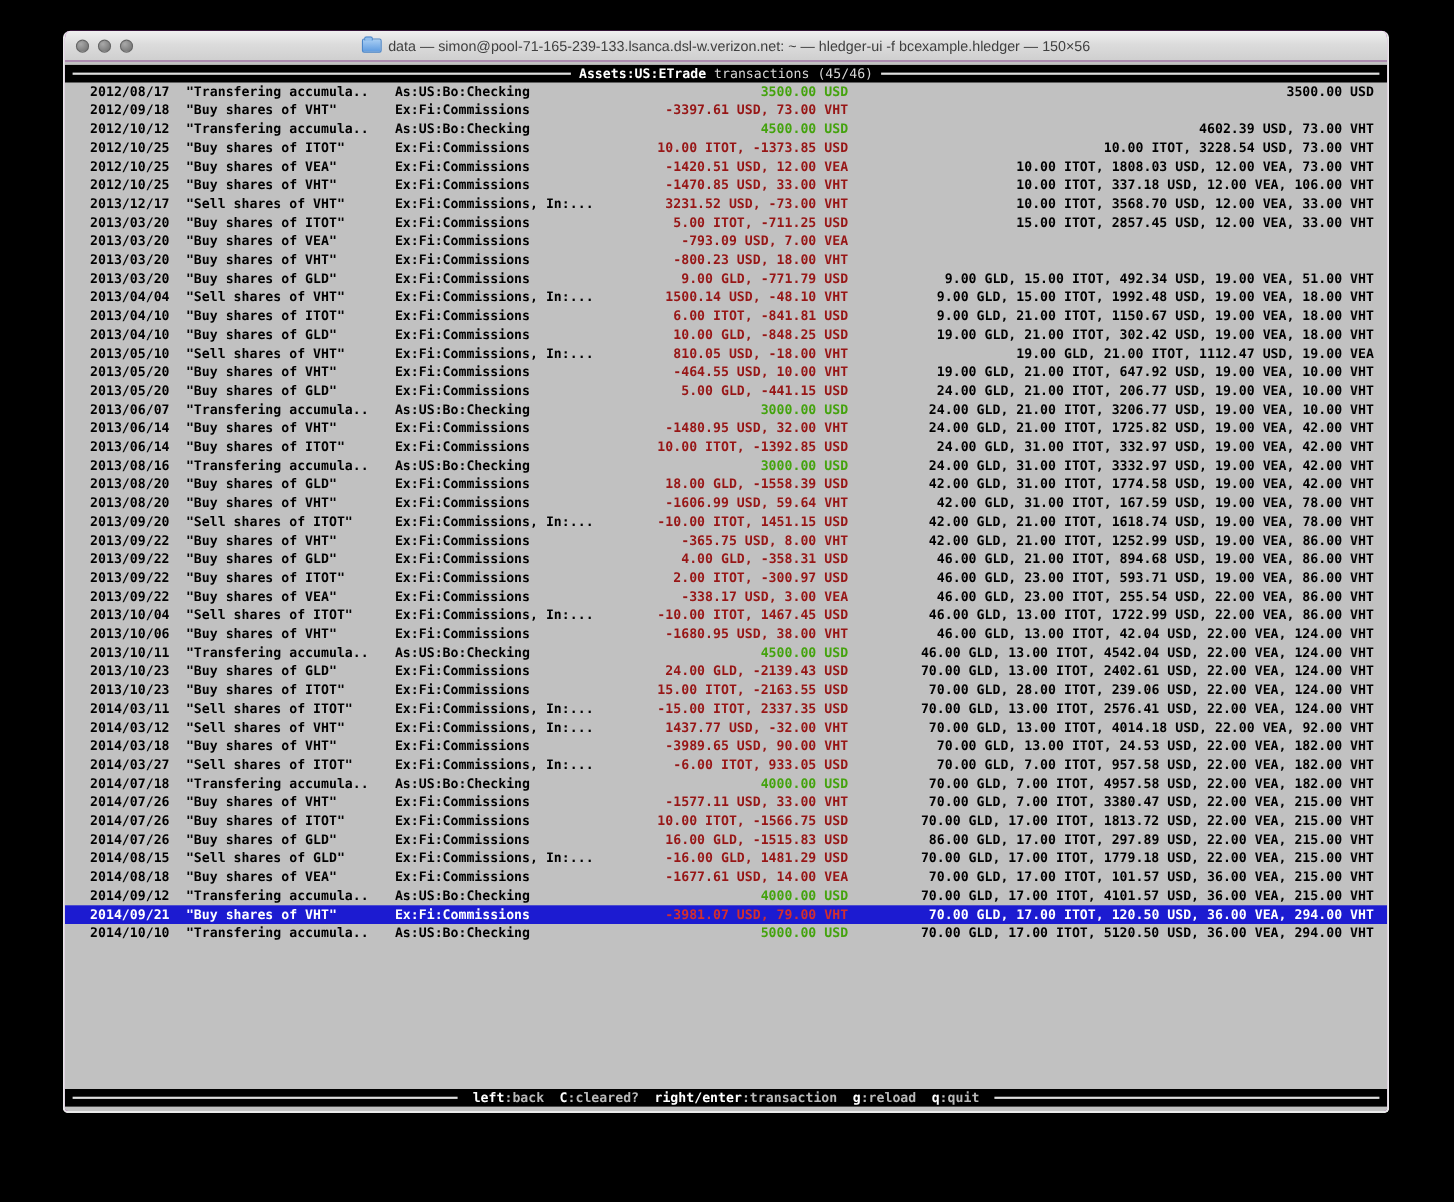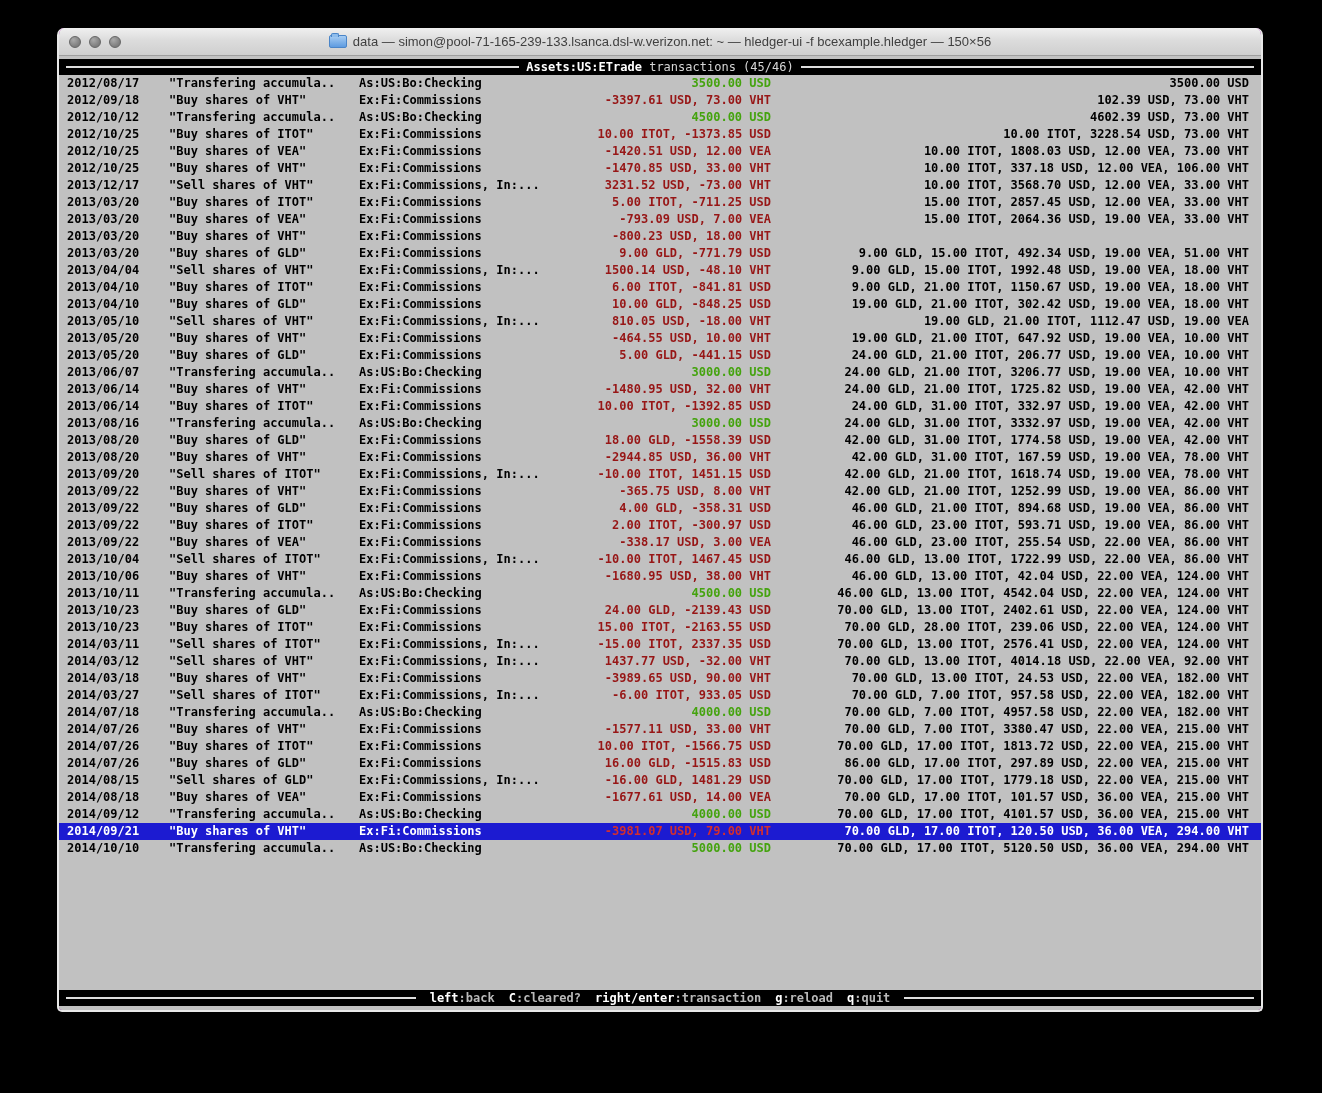--- a/index.html
+++ b/index.html
@@ -66,21 +66,21 @@
   .tui-bar .rule{flex:1;height:2px;background:#dedede;margin:0 7px;}
   .bar-text{color:#d6d6d6;font-weight:normal;}
   .bar-text b{color:#fff;font-weight:bold;}
   .footer-bar{position:absolute;left:0;right:0;bottom:4px;}
   .footer-group{margin:0 7px;}
   .footer-group .k{color:#fff;font-weight:bold;}
   .footer-group .d{color:#b9b9b9;font-weight:bold;}
   .rows{width:100%;}
   .row{display:flex;height:17px;line-height:17px;white-space:pre;}
   .c{overflow:hidden;box-sizing:border-box;}
-  .c.date{width:110px;padding-left:8px;}
+  .c.date{width:110px;padding-left:8px;text-align:center;}
   .c.desc{width:190px;}
   .c.acct{width:200px;}
   .c.amt {width:212px;text-align:right;}
   .c.bal {flex:1;text-align:right;padding-right:12px;}
   .amt.green{color:#44a30e;}
   .amt.red{color:#971616;}
   .row.selected{background:#1c1bd1;}
   .row.selected .c{color:#fff;}
   .row.selected .amt.red{color:#d22f2f;}
 </style>
@@ -102,42 +102,42 @@
 
   <div class="terminal">
     <div class="tui-bar">
       <span class="rule"></span>
       <span class="bar-text"><b>Assets:US:ETrade</b><span> transactions (45/46)</span></span>
       <span class="rule"></span>
     </div>
 
     <div class="rows" id="rows">
         <div class="row"><span class="c date">2012/08/17</span><span class="c desc">"Transfering accumula..</span><span class="c acct">As:US:Bo:Checking</span><span class="c amt green">3500.00 USD</span><span class="c bal">3500.00 USD</span></div>
-        <div class="row"><span class="c date">2012/09/18</span><span class="c desc">"Buy shares of VHT"</span><span class="c acct">Ex:Fi:Commissions</span><span class="c amt red">-3397.61 USD, 73.00 VHT</span><span class="c bal">102.39 USD, 73.00 VHT</span></div>
+        <div class="row"><span class="c date">2012/09/18</span><span class="c desc">"Buy shares of VHT"</span><span class="c acct">Ex:Fi:Commissions</span><span class="c amt red">-3397.61 USD, 73.00 VHT</span></div>
         <div class="row"><span class="c date">2012/10/12</span><span class="c desc">"Transfering accumula..</span><span class="c acct">As:US:Bo:Checking</span><span class="c amt green">4500.00 USD</span><span class="c bal">4602.39 USD, 73.00 VHT</span></div>
         <div class="row"><span class="c date">2012/10/25</span><span class="c desc">"Buy shares of ITOT"</span><span class="c acct">Ex:Fi:Commissions</span><span class="c amt red">10.00 ITOT, -1373.85 USD</span><span class="c bal">10.00 ITOT, 3228.54 USD, 73.00 VHT</span></div>
         <div class="row"><span class="c date">2012/10/25</span><span class="c desc">"Buy shares of VEA"</span><span class="c acct">Ex:Fi:Commissions</span><span class="c amt red">-1420.51 USD, 12.00 VEA</span><span class="c bal">10.00 ITOT, 1808.03 USD, 12.00 VEA, 73.00 VHT</span></div>
         <div class="row"><span class="c date">2012/10/25</span><span class="c desc">"Buy shares of VHT"</span><span class="c acct">Ex:Fi:Commissions</span><span class="c amt red">-1470.85 USD, 33.00 VHT</span><span class="c bal">10.00 ITOT, 337.18 USD, 12.00 VEA, 106.00 VHT</span></div>
         <div class="row"><span class="c date">2013/12/17</span><span class="c desc">"Sell shares of VHT"</span><span class="c acct">Ex:Fi:Commissions, In:...</span><span class="c amt red">3231.52 USD, -73.00 VHT</span><span class="c bal">10.00 ITOT, 3568.70 USD, 12.00 VEA, 33.00 VHT</span></div>
         <div class="row"><span class="c date">2013/03/20</span><span class="c desc">"Buy shares of ITOT"</span><span class="c acct">Ex:Fi:Commissions</span><span class="c amt red">5.00 ITOT, -711.25 USD</span><span class="c bal">15.00 ITOT, 2857.45 USD, 12.00 VEA, 33.00 VHT</span></div>
-        <div class="row"><span class="c date">2013/03/20</span><span class="c desc">"Buy shares of VEA"</span><span class="c acct">Ex:Fi:Commissions</span><span class="c amt red">-793.09 USD, 7.00 VEA</span><span class="c bal">15.00 ITOT, 2064.36 USD, 19.00 VEA, 33.00 VHT</span></div>
+        <div class="row"><span class="c date">2013/03/20</span><span class="c desc">"Buy shares of VEA"</span><span class="c acct">Ex:Fi:Commissions</span><span class="c amt red">-793.09 USD, 7.00 VEA</span></div>
         <div class="row"><span class="c date">2013/03/20</span><span class="c desc">"Buy shares of VHT"</span><span class="c acct">Ex:Fi:Commissions</span><span class="c amt red">-800.23 USD, 18.00 VHT</span></div>
         <div class="row"><span class="c date">2013/03/20</span><span class="c desc">"Buy shares of GLD"</span><span class="c acct">Ex:Fi:Commissions</span><span class="c amt red">9.00 GLD, -771.79 USD</span><span class="c bal">9.00 GLD, 15.00 ITOT, 492.34 USD, 19.00 VEA, 51.00 VHT</span></div>
         <div class="row"><span class="c date">2013/04/04</span><span class="c desc">"Sell shares of VHT"</span><span class="c acct">Ex:Fi:Commissions, In:...</span><span class="c amt red">1500.14 USD, -48.10 VHT</span><span class="c bal">9.00 GLD, 15.00 ITOT, 1992.48 USD, 19.00 VEA, 18.00 VHT</span></div>
         <div class="row"><span class="c date">2013/04/10</span><span class="c desc">"Buy shares of ITOT"</span><span class="c acct">Ex:Fi:Commissions</span><span class="c amt red">6.00 ITOT, -841.81 USD</span><span class="c bal">9.00 GLD, 21.00 ITOT, 1150.67 USD, 19.00 VEA, 18.00 VHT</span></div>
         <div class="row"><span class="c date">2013/04/10</span><span class="c desc">"Buy shares of GLD"</span><span class="c acct">Ex:Fi:Commissions</span><span class="c amt red">10.00 GLD, -848.25 USD</span><span class="c bal">19.00 GLD, 21.00 ITOT, 302.42 USD, 19.00 VEA, 18.00 VHT</span></div>
         <div class="row"><span class="c date">2013/05/10</span><span class="c desc">"Sell shares of VHT"</span><span class="c acct">Ex:Fi:Commissions, In:...</span><span class="c amt red">810.05 USD, -18.00 VHT</span><span class="c bal">19.00 GLD, 21.00 ITOT, 1112.47 USD, 19.00 VEA</span></div>
         <div class="row"><span class="c date">2013/05/20</span><span class="c desc">"Buy shares of VHT"</span><span class="c acct">Ex:Fi:Commissions</span><span class="c amt red">-464.55 USD, 10.00 VHT</span><span class="c bal">19.00 GLD, 21.00 ITOT, 647.92 USD, 19.00 VEA, 10.00 VHT</span></div>
         <div class="row"><span class="c date">2013/05/20</span><span class="c desc">"Buy shares of GLD"</span><span class="c acct">Ex:Fi:Commissions</span><span class="c amt red">5.00 GLD, -441.15 USD</span><span class="c bal">24.00 GLD, 21.00 ITOT, 206.77 USD, 19.00 VEA, 10.00 VHT</span></div>
         <div class="row"><span class="c date">2013/06/07</span><span class="c desc">"Transfering accumula..</span><span class="c acct">As:US:Bo:Checking</span><span class="c amt green">3000.00 USD</span><span class="c bal">24.00 GLD, 21.00 ITOT, 3206.77 USD, 19.00 VEA, 10.00 VHT</span></div>
         <div class="row"><span class="c date">2013/06/14</span><span class="c desc">"Buy shares of VHT"</span><span class="c acct">Ex:Fi:Commissions</span><span class="c amt red">-1480.95 USD, 32.00 VHT</span><span class="c bal">24.00 GLD, 21.00 ITOT, 1725.82 USD, 19.00 VEA, 42.00 VHT</span></div>
         <div class="row"><span class="c date">2013/06/14</span><span class="c desc">"Buy shares of ITOT"</span><span class="c acct">Ex:Fi:Commissions</span><span class="c amt red">10.00 ITOT, -1392.85 USD</span><span class="c bal">24.00 GLD, 31.00 ITOT, 332.97 USD, 19.00 VEA, 42.00 VHT</span></div>
         <div class="row"><span class="c date">2013/08/16</span><span class="c desc">"Transfering accumula..</span><span class="c acct">As:US:Bo:Checking</span><span class="c amt green">3000.00 USD</span><span class="c bal">24.00 GLD, 31.00 ITOT, 3332.97 USD, 19.00 VEA, 42.00 VHT</span></div>
         <div class="row"><span class="c date">2013/08/20</span><span class="c desc">"Buy shares of GLD"</span><span class="c acct">Ex:Fi:Commissions</span><span class="c amt red">18.00 GLD, -1558.39 USD</span><span class="c bal">42.00 GLD, 31.00 ITOT, 1774.58 USD, 19.00 VEA, 42.00 VHT</span></div>
-        <div class="row"><span class="c date">2013/08/20</span><span class="c desc">"Buy shares of VHT"</span><span class="c acct">Ex:Fi:Commissions</span><span class="c amt red">-2944.85 USD, 36.00 VHT</span><span class="c bal">42.00 GLD, 31.00 ITOT, 167.59 USD, 19.00 VEA, 78.00 VHT</span></div>
+        <div class="row"><span class="c date">2013/08/20</span><span class="c desc">"Buy shares of VHT"</span><span class="c acct">Ex:Fi:Commissions</span><span class="c amt red">-1606.99 USD, 59.64 VHT</span><span class="c bal">42.00 GLD, 31.00 ITOT, 167.59 USD, 19.00 VEA, 78.00 VHT</span></div>
         <div class="row"><span class="c date">2013/09/20</span><span class="c desc">"Sell shares of ITOT"</span><span class="c acct">Ex:Fi:Commissions, In:...</span><span class="c amt red">-10.00 ITOT, 1451.15 USD</span><span class="c bal">42.00 GLD, 21.00 ITOT, 1618.74 USD, 19.00 VEA, 78.00 VHT</span></div>
         <div class="row"><span class="c date">2013/09/22</span><span class="c desc">"Buy shares of VHT"</span><span class="c acct">Ex:Fi:Commissions</span><span class="c amt red">-365.75 USD, 8.00 VHT</span><span class="c bal">42.00 GLD, 21.00 ITOT, 1252.99 USD, 19.00 VEA, 86.00 VHT</span></div>
         <div class="row"><span class="c date">2013/09/22</span><span class="c desc">"Buy shares of GLD"</span><span class="c acct">Ex:Fi:Commissions</span><span class="c amt red">4.00 GLD, -358.31 USD</span><span class="c bal">46.00 GLD, 21.00 ITOT, 894.68 USD, 19.00 VEA, 86.00 VHT</span></div>
         <div class="row"><span class="c date">2013/09/22</span><span class="c desc">"Buy shares of ITOT"</span><span class="c acct">Ex:Fi:Commissions</span><span class="c amt red">2.00 ITOT, -300.97 USD</span><span class="c bal">46.00 GLD, 23.00 ITOT, 593.71 USD, 19.00 VEA, 86.00 VHT</span></div>
         <div class="row"><span class="c date">2013/09/22</span><span class="c desc">"Buy shares of VEA"</span><span class="c acct">Ex:Fi:Commissions</span><span class="c amt red">-338.17 USD, 3.00 VEA</span><span class="c bal">46.00 GLD, 23.00 ITOT, 255.54 USD, 22.00 VEA, 86.00 VHT</span></div>
         <div class="row"><span class="c date">2013/10/04</span><span class="c desc">"Sell shares of ITOT"</span><span class="c acct">Ex:Fi:Commissions, In:...</span><span class="c amt red">-10.00 ITOT, 1467.45 USD</span><span class="c bal">46.00 GLD, 13.00 ITOT, 1722.99 USD, 22.00 VEA, 86.00 VHT</span></div>
         <div class="row"><span class="c date">2013/10/06</span><span class="c desc">"Buy shares of VHT"</span><span class="c acct">Ex:Fi:Commissions</span><span class="c amt red">-1680.95 USD, 38.00 VHT</span><span class="c bal">46.00 GLD, 13.00 ITOT, 42.04 USD, 22.00 VEA, 124.00 VHT</span></div>
         <div class="row"><span class="c date">2013/10/11</span><span class="c desc">"Transfering accumula..</span><span class="c acct">As:US:Bo:Checking</span><span class="c amt green">4500.00 USD</span><span class="c bal">46.00 GLD, 13.00 ITOT, 4542.04 USD, 22.00 VEA, 124.00 VHT</span></div>
         <div class="row"><span class="c date">2013/10/23</span><span class="c desc">"Buy shares of GLD"</span><span class="c acct">Ex:Fi:Commissions</span><span class="c amt red">24.00 GLD, -2139.43 USD</span><span class="c bal">70.00 GLD, 13.00 ITOT, 2402.61 USD, 22.00 VEA, 124.00 VHT</span></div>
         <div class="row"><span class="c date">2013/10/23</span><span class="c desc">"Buy shares of ITOT"</span><span class="c acct">Ex:Fi:Commissions</span><span class="c amt red">15.00 ITOT, -2163.55 USD</span><span class="c bal">70.00 GLD, 28.00 ITOT, 239.06 USD, 22.00 VEA, 124.00 VHT</span></div>

